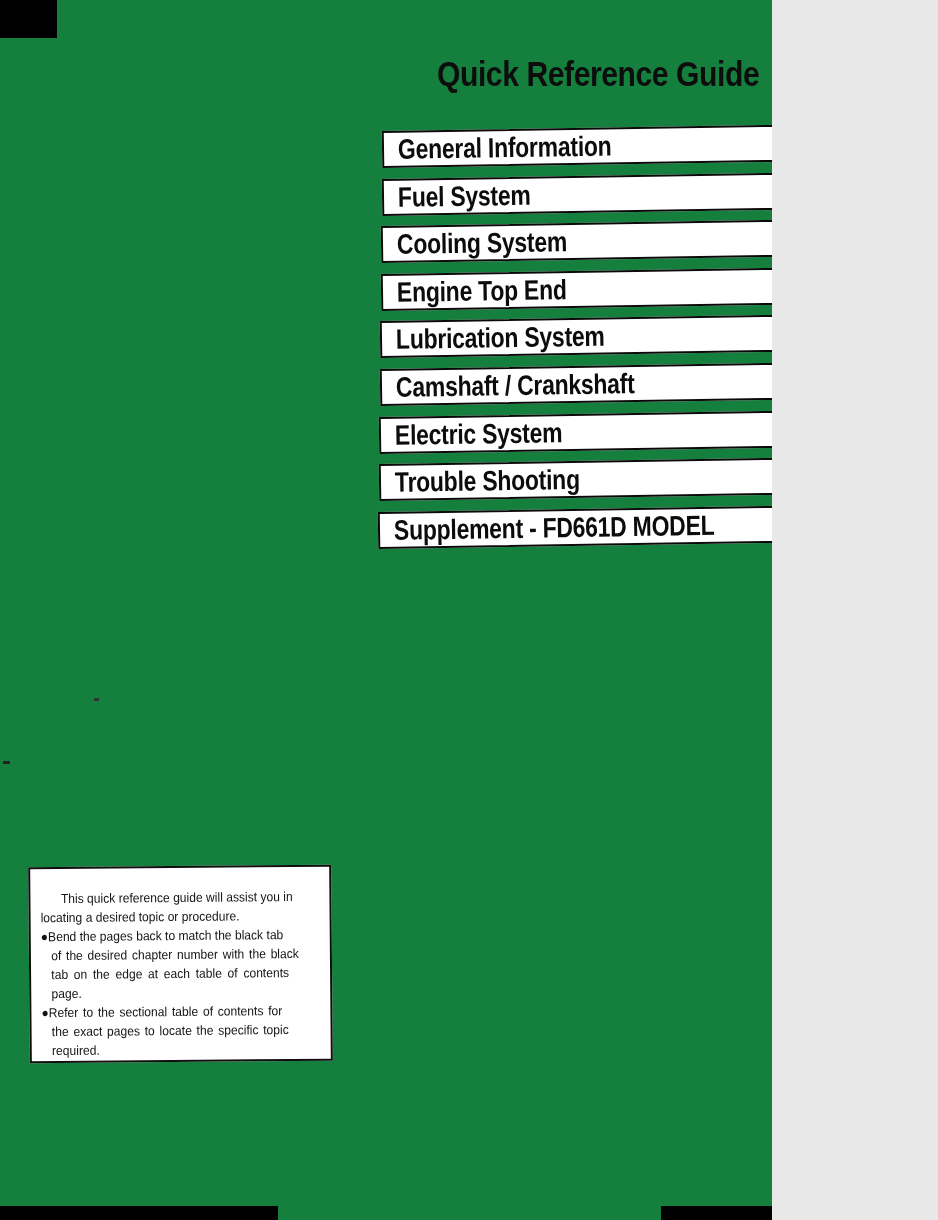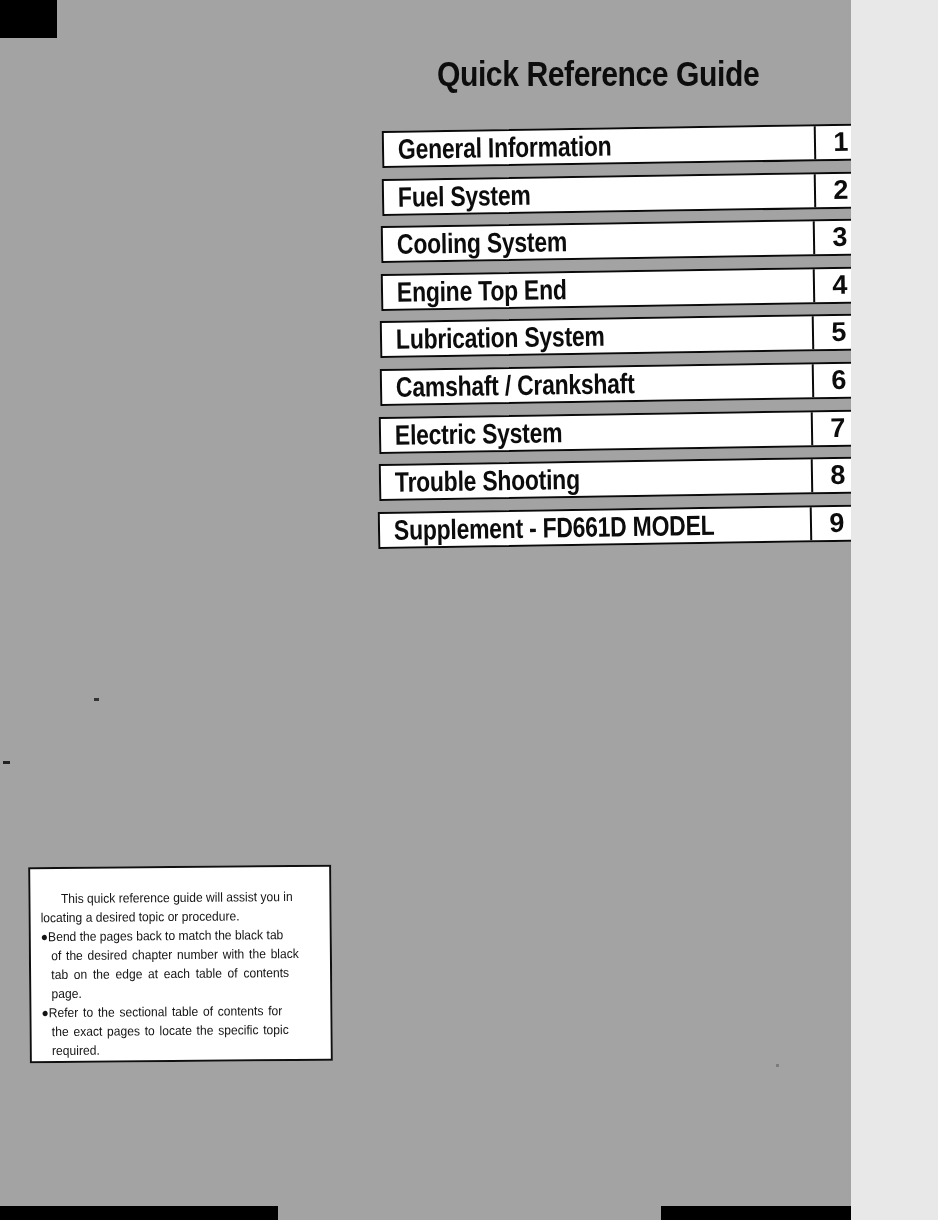--- a/index.html
+++ b/index.html
@@ -1,17 +1,17 @@
 <!DOCTYPE html>
 <html><head>
 <meta charset="utf-8">
 <style>
   html,body{margin:0;padding:0;background:#e8e8e8;}
   .page{
-    position:relative;width:851px;height:1220px;background:#a3a3a3;
+    position:relative;width:772px;height:1220px;background:#15803d;
     font-family:"Liberation Sans",sans-serif;overflow:hidden;color:#0b0b0b;
   }
   
   .corner-mark{position:absolute;left:0;top:0;width:57px;height:38px;background:#000;}
   
   .title{
     position:absolute;left:437px;top:54px;font-size:35px;font-weight:700;
     letter-spacing:-0.5px;white-space:nowrap;transform:scaleX(.86);transform-origin:left top;
     color:#0d0d0d;
   }

